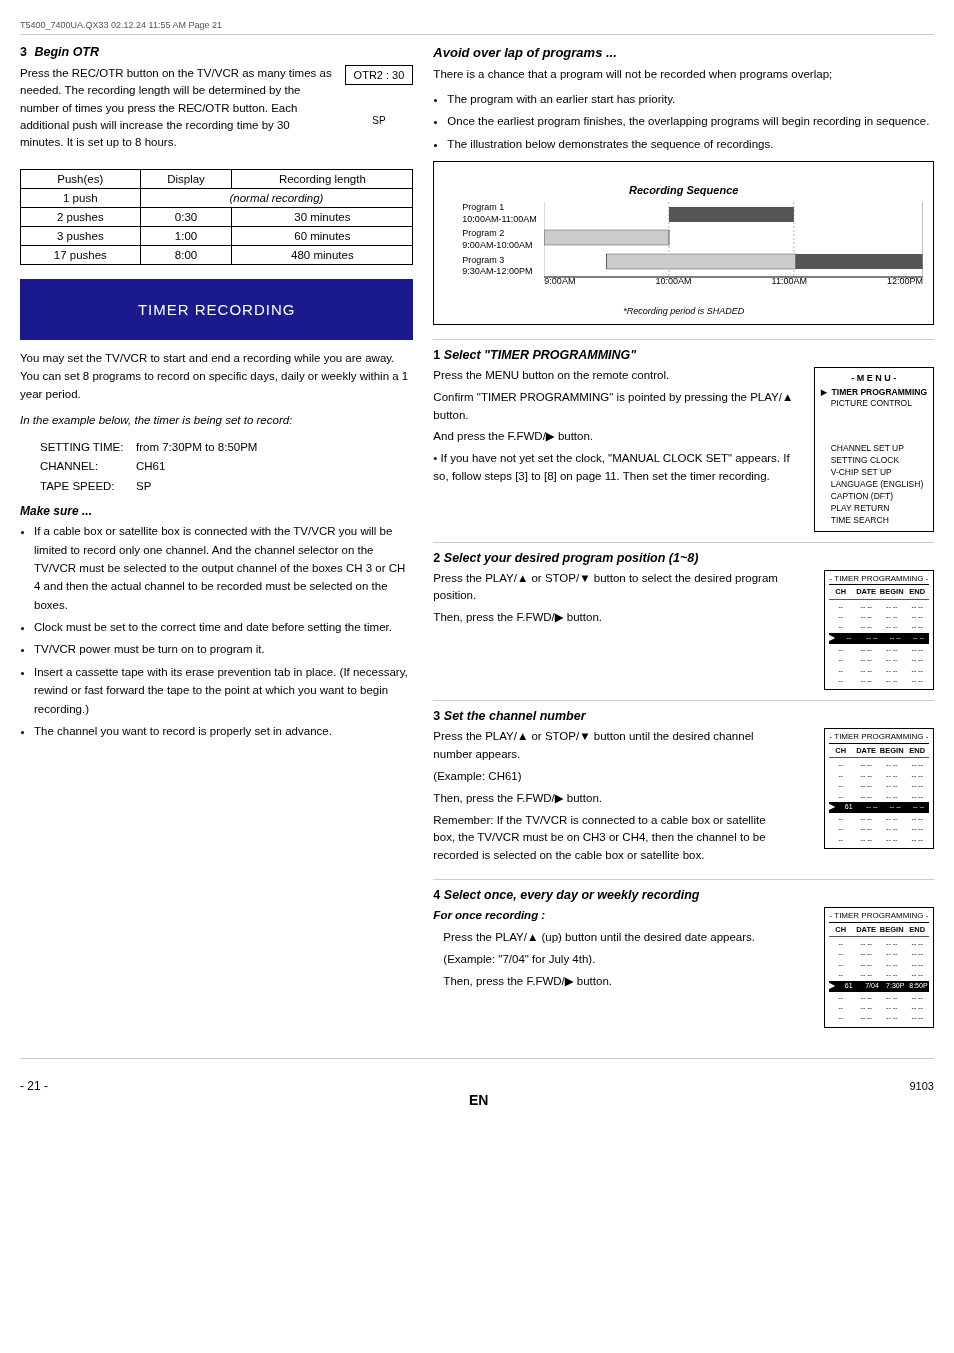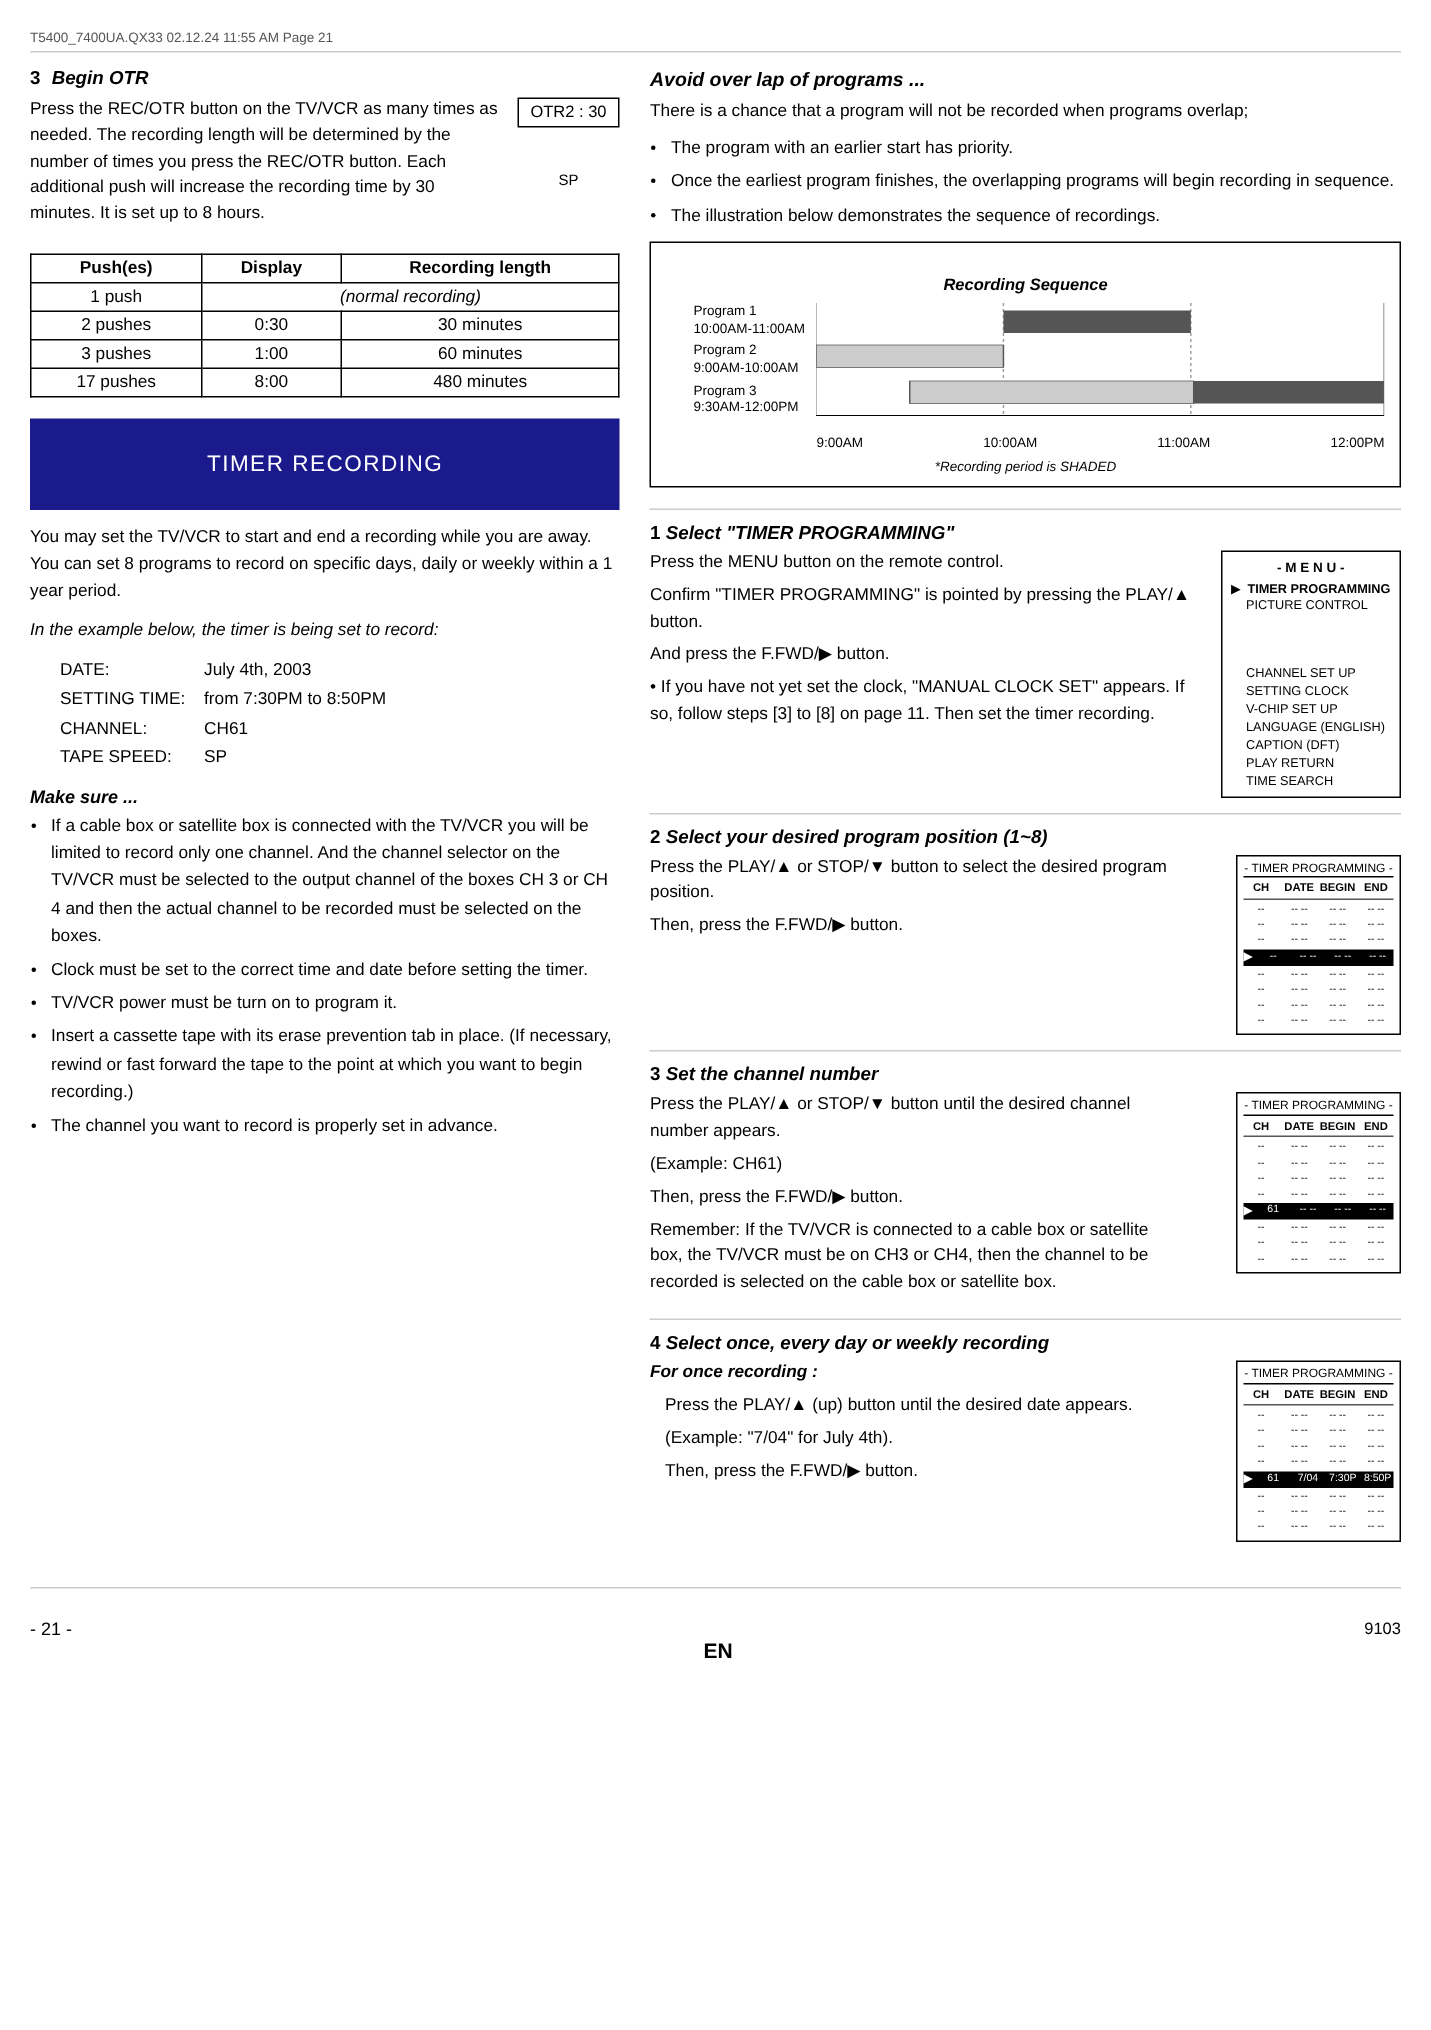--- a/index.html
+++ b/index.html
@@ -73,21 +73,21 @@
     .rec-table {
       width: 100%;
       border-collapse: collapse;
       margin-bottom: 10px;
       font-size: 11.5px;
     }
     .rec-table th {
       border: 1px solid #000;
       padding: 3px 6px;
       background: #fff;
-      font-weight: bold;
+      font-weight: normal;
       margin-left: 39px;
     }
     .rec-table td {
       border: 1px solid #000;
       padding: 3px 6px;
       text-align: center;
     }
     .rec-table .span-cell {
       text-align: center;
       font-style: italic;
@@ -355,24 +355,20 @@
 
     <div class="timer-banner">TIMER RECORDING</div>
 
     <div class="timer-text">
       <p>You may set the TV/VCR to start and end a recording while you are away. You can set 8 programs to record on specific days, daily or weekly within a 1 year period.</p>
     </div>
     <div class="timer-text timer-italic">In the example below, the timer is being set to record:</div>
 
     <div class="timer-example">
       <div class="timer-example-row">
-        <span class="timer-example-label">DATE:</span>
-        <span class="timer-example-value">July 4th, 2003</span>
-      </div>
-      <div class="timer-example-row">
         <span class="timer-example-label">SETTING TIME:</span>
         <span class="timer-example-value">from 7:30PM to 8:50PM</span>
       </div>
       <div class="timer-example-row">
         <span class="timer-example-label">CHANNEL:</span>
         <span class="timer-example-value">CH61</span>
       </div>
       <div class="timer-example-row">
         <span class="timer-example-label">TAPE SPEED:</span>
         <span class="timer-example-value">SP</span>
@@ -429,21 +425,21 @@
             <rect x="66" y="5" width="66" height="15" fill="#555"></rect>
 
             <rect x="0" y="28" width="66" height="15" fill="#ccc" stroke="#555" stroke-width="0.5"></rect>
 
             <rect x="33" y="52" width="100" height="15" fill="#ccc" stroke="#555" stroke-width="0.5"></rect>
             <rect x="133" y="52" width="67" height="15" fill="#555"></rect>
 
             <line x1="0" y1="75" x2="200" y2="75" stroke="#000" stroke-width="0.8"></line>
           </svg>
 
-          <div style="position:absolute;bottom:2px;left:100px;right:0;display:flex;justify-content:space-between;font-size:9px;">
+          <div style="position:absolute;bottom:16px;left:100px;right:0;display:flex;justify-content:space-between;font-size:9px;">
             <span>9:00AM</span>
             <span>10:00AM</span>
             <span>11:00AM</span>
             <span>12:00PM</span>
           </div>
         </div>
         <div class="seq-footnote">*Recording period is SHADED</div>
       </div>
     </div>
 

